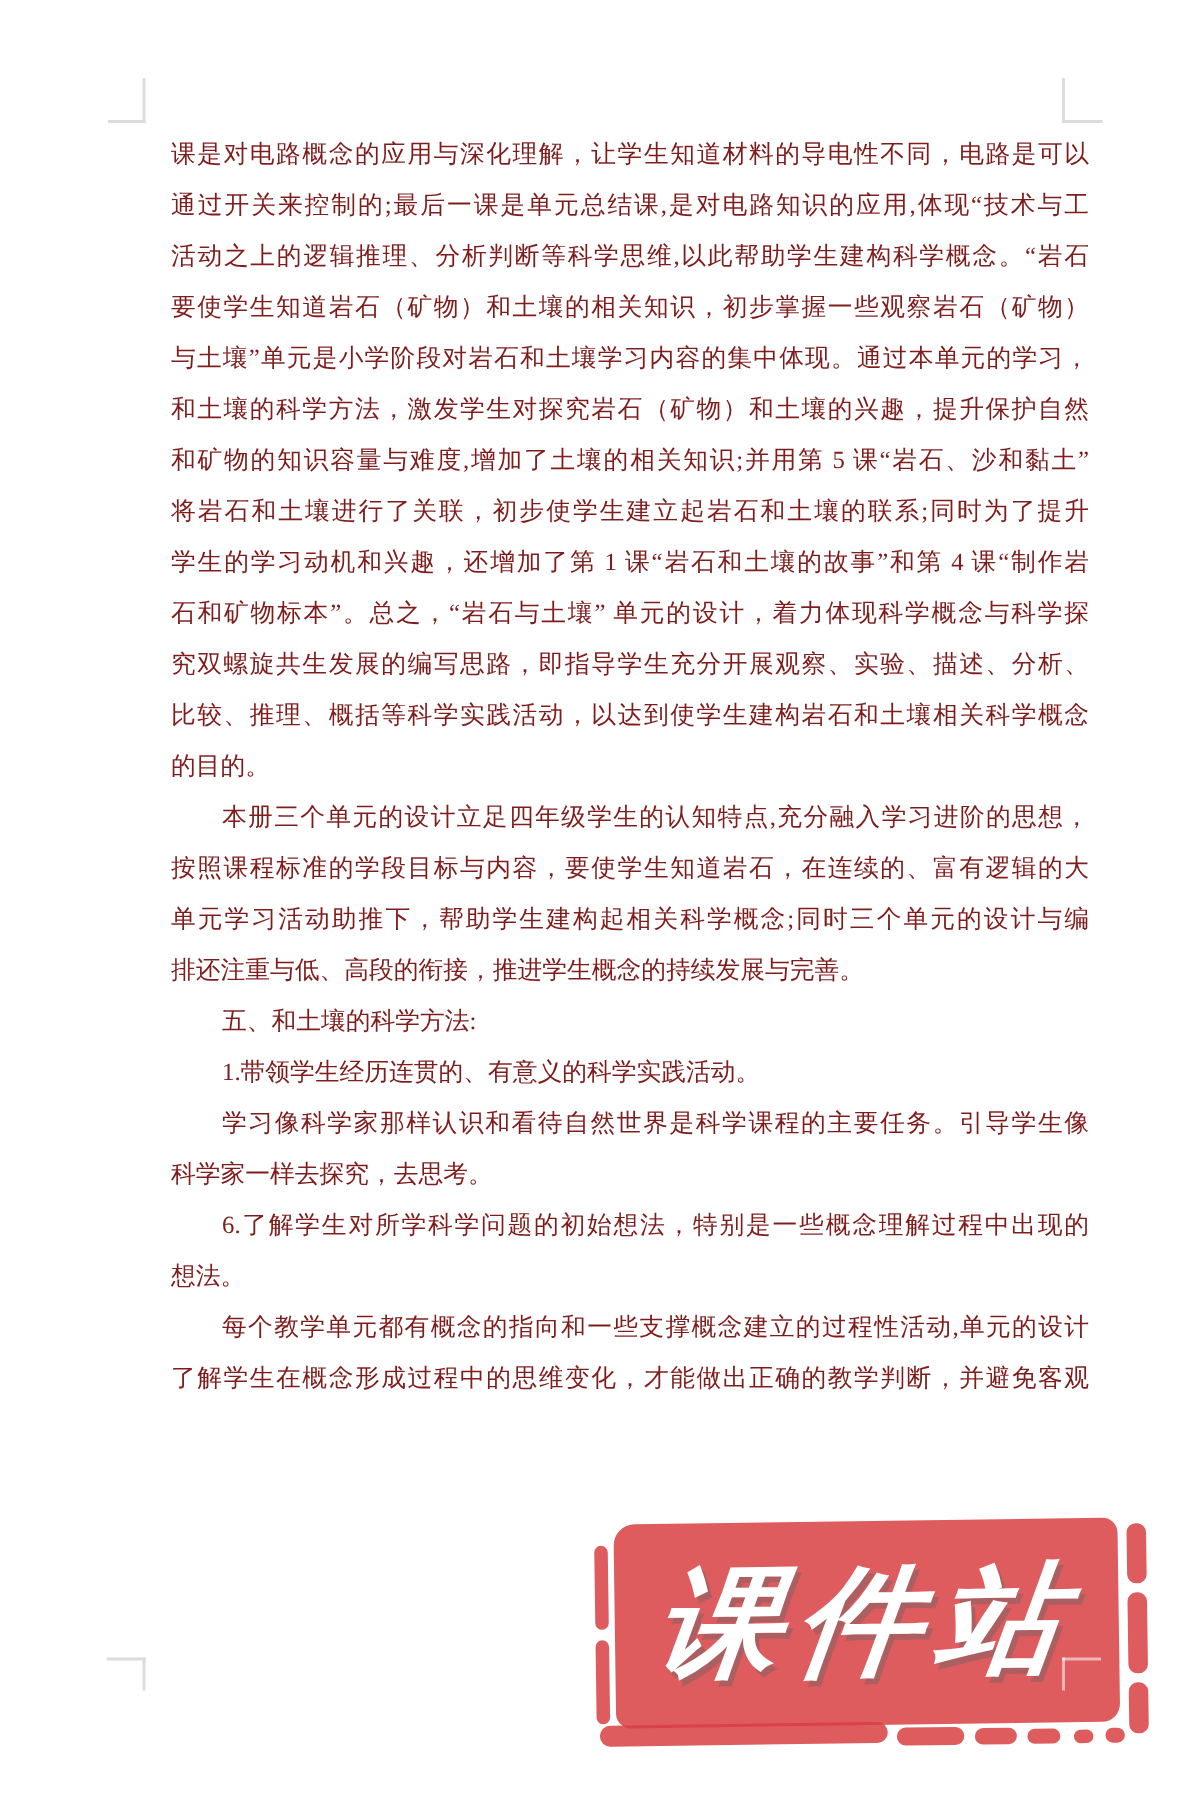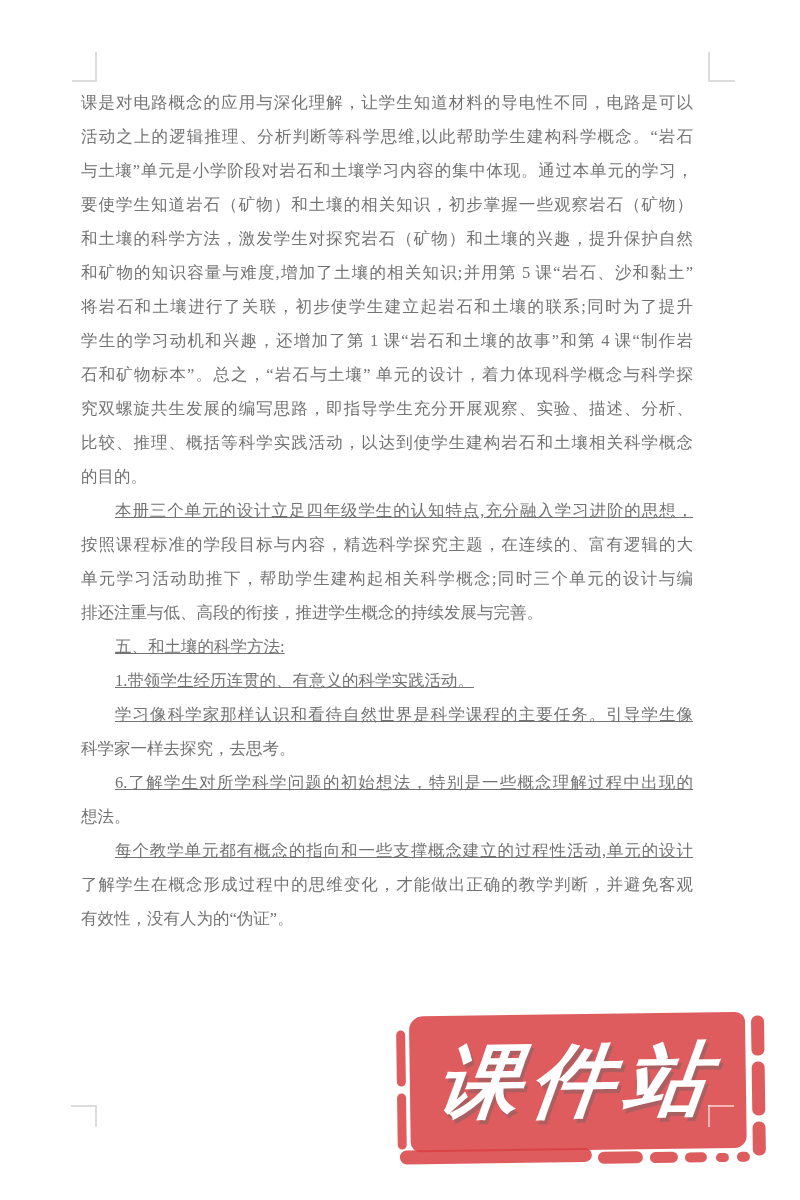--- a/index.html
+++ b/index.html
@@ -3,29 +3,29 @@
 <meta charset="utf-8">
 <style>
   html,body{margin:0;padding:0;}
   body{
     width:800px;height:1200px;position:relative;overflow:hidden;
     background:#ffffff;
     font-family:"Liberation Serif", serif;
   }
   
   .doc{
-    position:absolute;left:81px;top:86px;width:612px;
-    color:#737373;z-index:1;
+    position:absolute;left:114px;top:86px;width:612px;
+    color:#7f1d1d;z-index:1;
   }
   .line{
     height:34px;line-height:34px;font-size:16.5px;
     text-align:justify;text-align-last:justify;
     overflow:hidden;
   }
-  .line.indent{text-indent:34px;text-decoration:underline;}
+  .line.indent{text-indent:34px;}
   .line.last{text-align:left;text-align-last:left;}
   
   .mark{position:absolute;background:#dcdcdc;z-index:2;}
   .mark.on-stamp{background:rgba(255,255,255,0.55);z-index:7;}
   .tl-v{left:95px;top:52px;width:2px;height:30px;}
   .tl-h{left:72px;top:80px;width:25px;height:2px;}
   .tr-v{left:708px;top:52px;width:2px;height:30px;}
   .tr-h{left:708px;top:80px;width:27px;height:2px;}
   .bl-h{left:71px;top:1105px;width:26px;height:2px;}
   .bl-v{left:95px;top:1105px;width:2px;height:22px;}
@@ -70,44 +70,44 @@
 
 <div class="mark tl-v"></div>
 <div class="mark tl-h"></div>
 <div class="mark tr-v"></div>
 <div class="mark tr-h"></div>
 <div class="mark bl-h"></div>
 <div class="mark bl-v"></div>
 
 <div class="doc">
     <div class="line">课是对电路概念的应用与深化理解，让学生知道材料的导电性不同，电路是可以</div>
+    <div class="line">通过开关来控制的;最后一课是单元总结课,是对电路知识的应用,体现“技术与工</div>
     <div class="line">活动之上的逻辑推理、分析判断等科学思维,以此帮助学生建构科学概念。“岩石</div>
+    <div class="line">要使学生知道岩石（矿物）和土壤的相关知识，初步掌握一些观察岩石（矿物）</div>
     <div class="line">与土壤”单元是小学阶段对岩石和土壤学习内容的集中体现。通过本单元的学习，</div>
-    <div class="line">要使学生知道岩石（矿物）和土壤的相关知识，初步掌握一些观察岩石（矿物）</div>
     <div class="line">和土壤的科学方法，激发学生对探究岩石（矿物）和土壤的兴趣，提升保护自然</div>
     <div class="line">和矿物的知识容量与难度,增加了土壤的相关知识;并用第 5 课“岩石、沙和黏土”</div>
     <div class="line">将岩石和土壤进行了关联，初步使学生建立起岩石和土壤的联系;同时为了提升</div>
     <div class="line">学生的学习动机和兴趣，还增加了第 1 课“岩石和土壤的故事”和第 4 课“制作岩</div>
     <div class="line">石和矿物标本”。总之，“岩石与土壤” 单元的设计，着力体现科学概念与科学探</div>
     <div class="line">究双螺旋共生发展的编写思路，即指导学生充分开展观察、实验、描述、分析、</div>
     <div class="line">比较、推理、概括等科学实践活动，以达到使学生建构岩石和土壤相关科学概念</div>
     <div class="line last">的目的。</div>
     <div class="line indent">本册三个单元的设计立足四年级学生的认知特点,充分融入学习进阶的思想，</div>
-    <div class="line">按照课程标准的学段目标与内容，精选科学探究主题，在连续的、富有逻辑的大</div>
+    <div class="line">按照课程标准的学段目标与内容，要使学生知道岩石，在连续的、富有逻辑的大</div>
     <div class="line">单元学习活动助推下，帮助学生建构起相关科学概念;同时三个单元的设计与编</div>
     <div class="line last">排还注重与低、高段的衔接，推进学生概念的持续发展与完善。</div>
     <div class="line indent last">五、和土壤的科学方法:</div>
     <div class="line indent last">1.带领学生经历连贯的、有意义的科学实践活动。</div>
     <div class="line indent">学习像科学家那样认识和看待自然世界是科学课程的主要任务。引导学生像</div>
     <div class="line last">科学家一样去探究，去思考。</div>
     <div class="line indent">6.了解学生对所学科学问题的初始想法，特别是一些概念理解过程中出现的</div>
     <div class="line last">想法。</div>
     <div class="line indent">每个教学单元都有概念的指向和一些支撑概念建立的过程性活动,单元的设计</div>
     <div class="line">了解学生在概念形成过程中的思维变化，才能做出正确的教学判断，并避免客观</div>
-    <div class="line last">有效性，没有人为的“伪证”。</div>
   </div>
 
 <div class="stamp">
   <div class="stamp-rect"></div>
   <div class="dash d-l1"></div>
   <div class="dash d-l2"></div>
   <div class="dash d-r1"></div>
   <div class="dash d-r2"></div>
   <div class="dash d-r3"></div>
   <div class="dash d-b1"></div>

